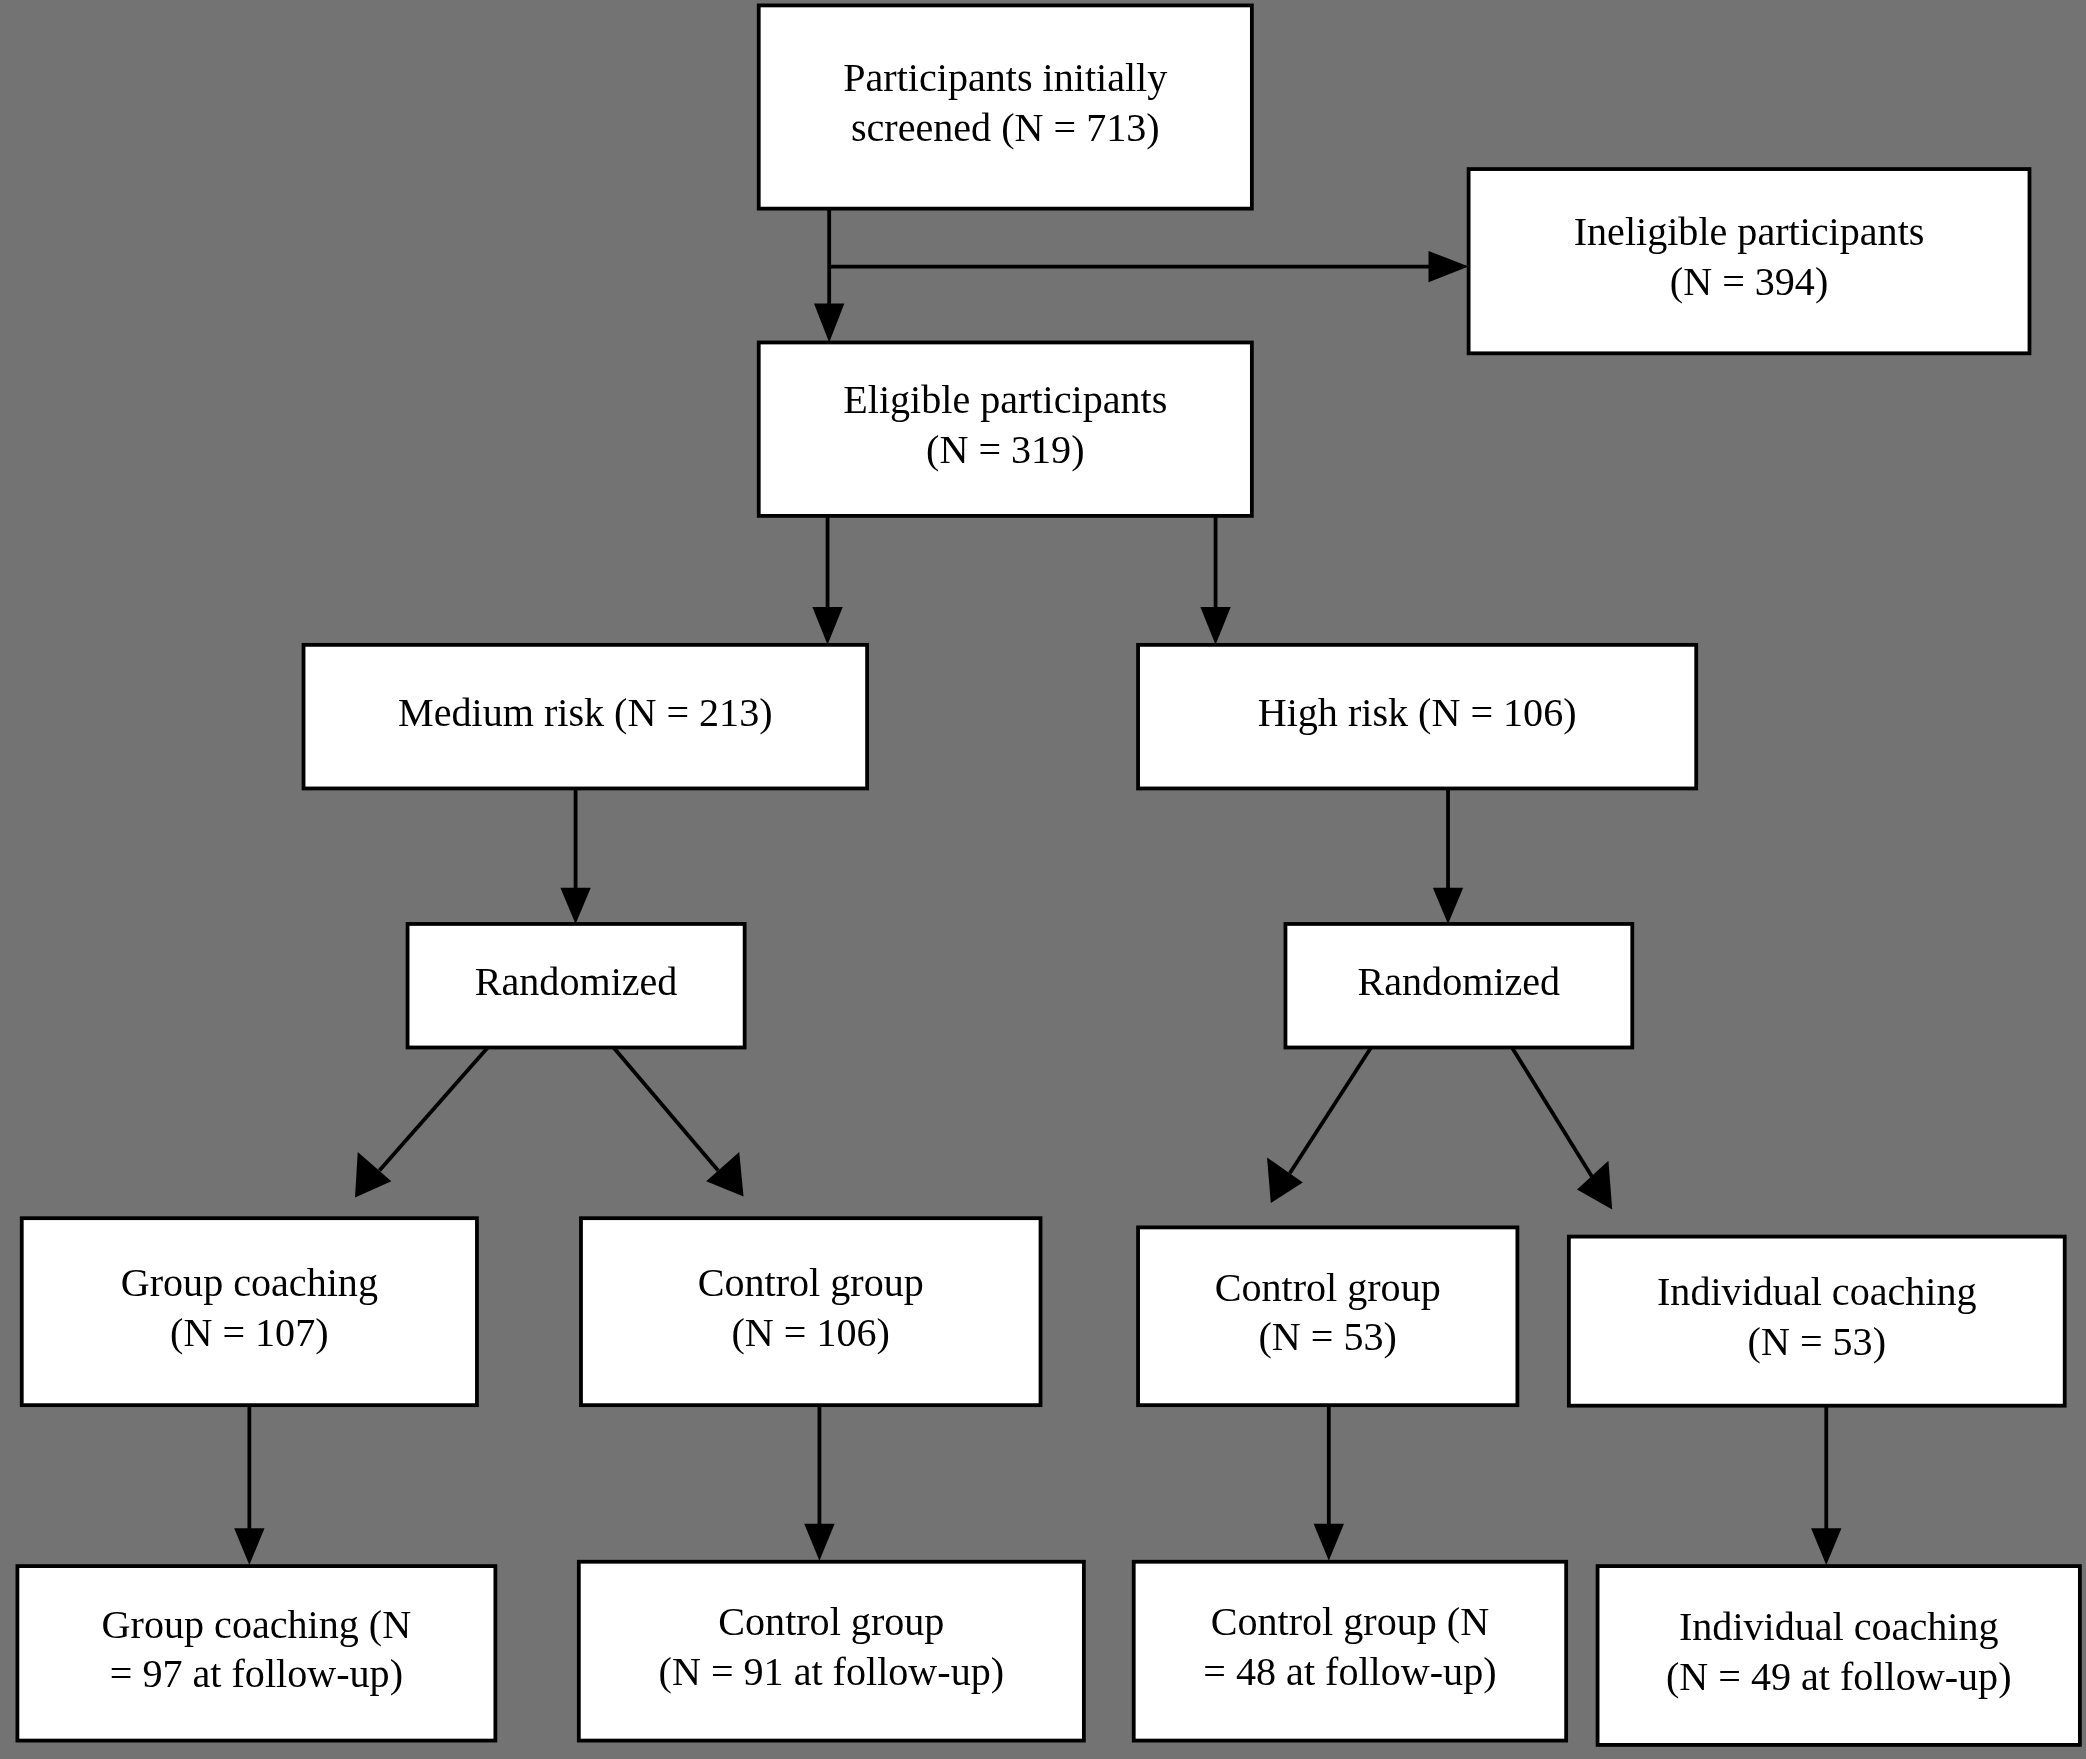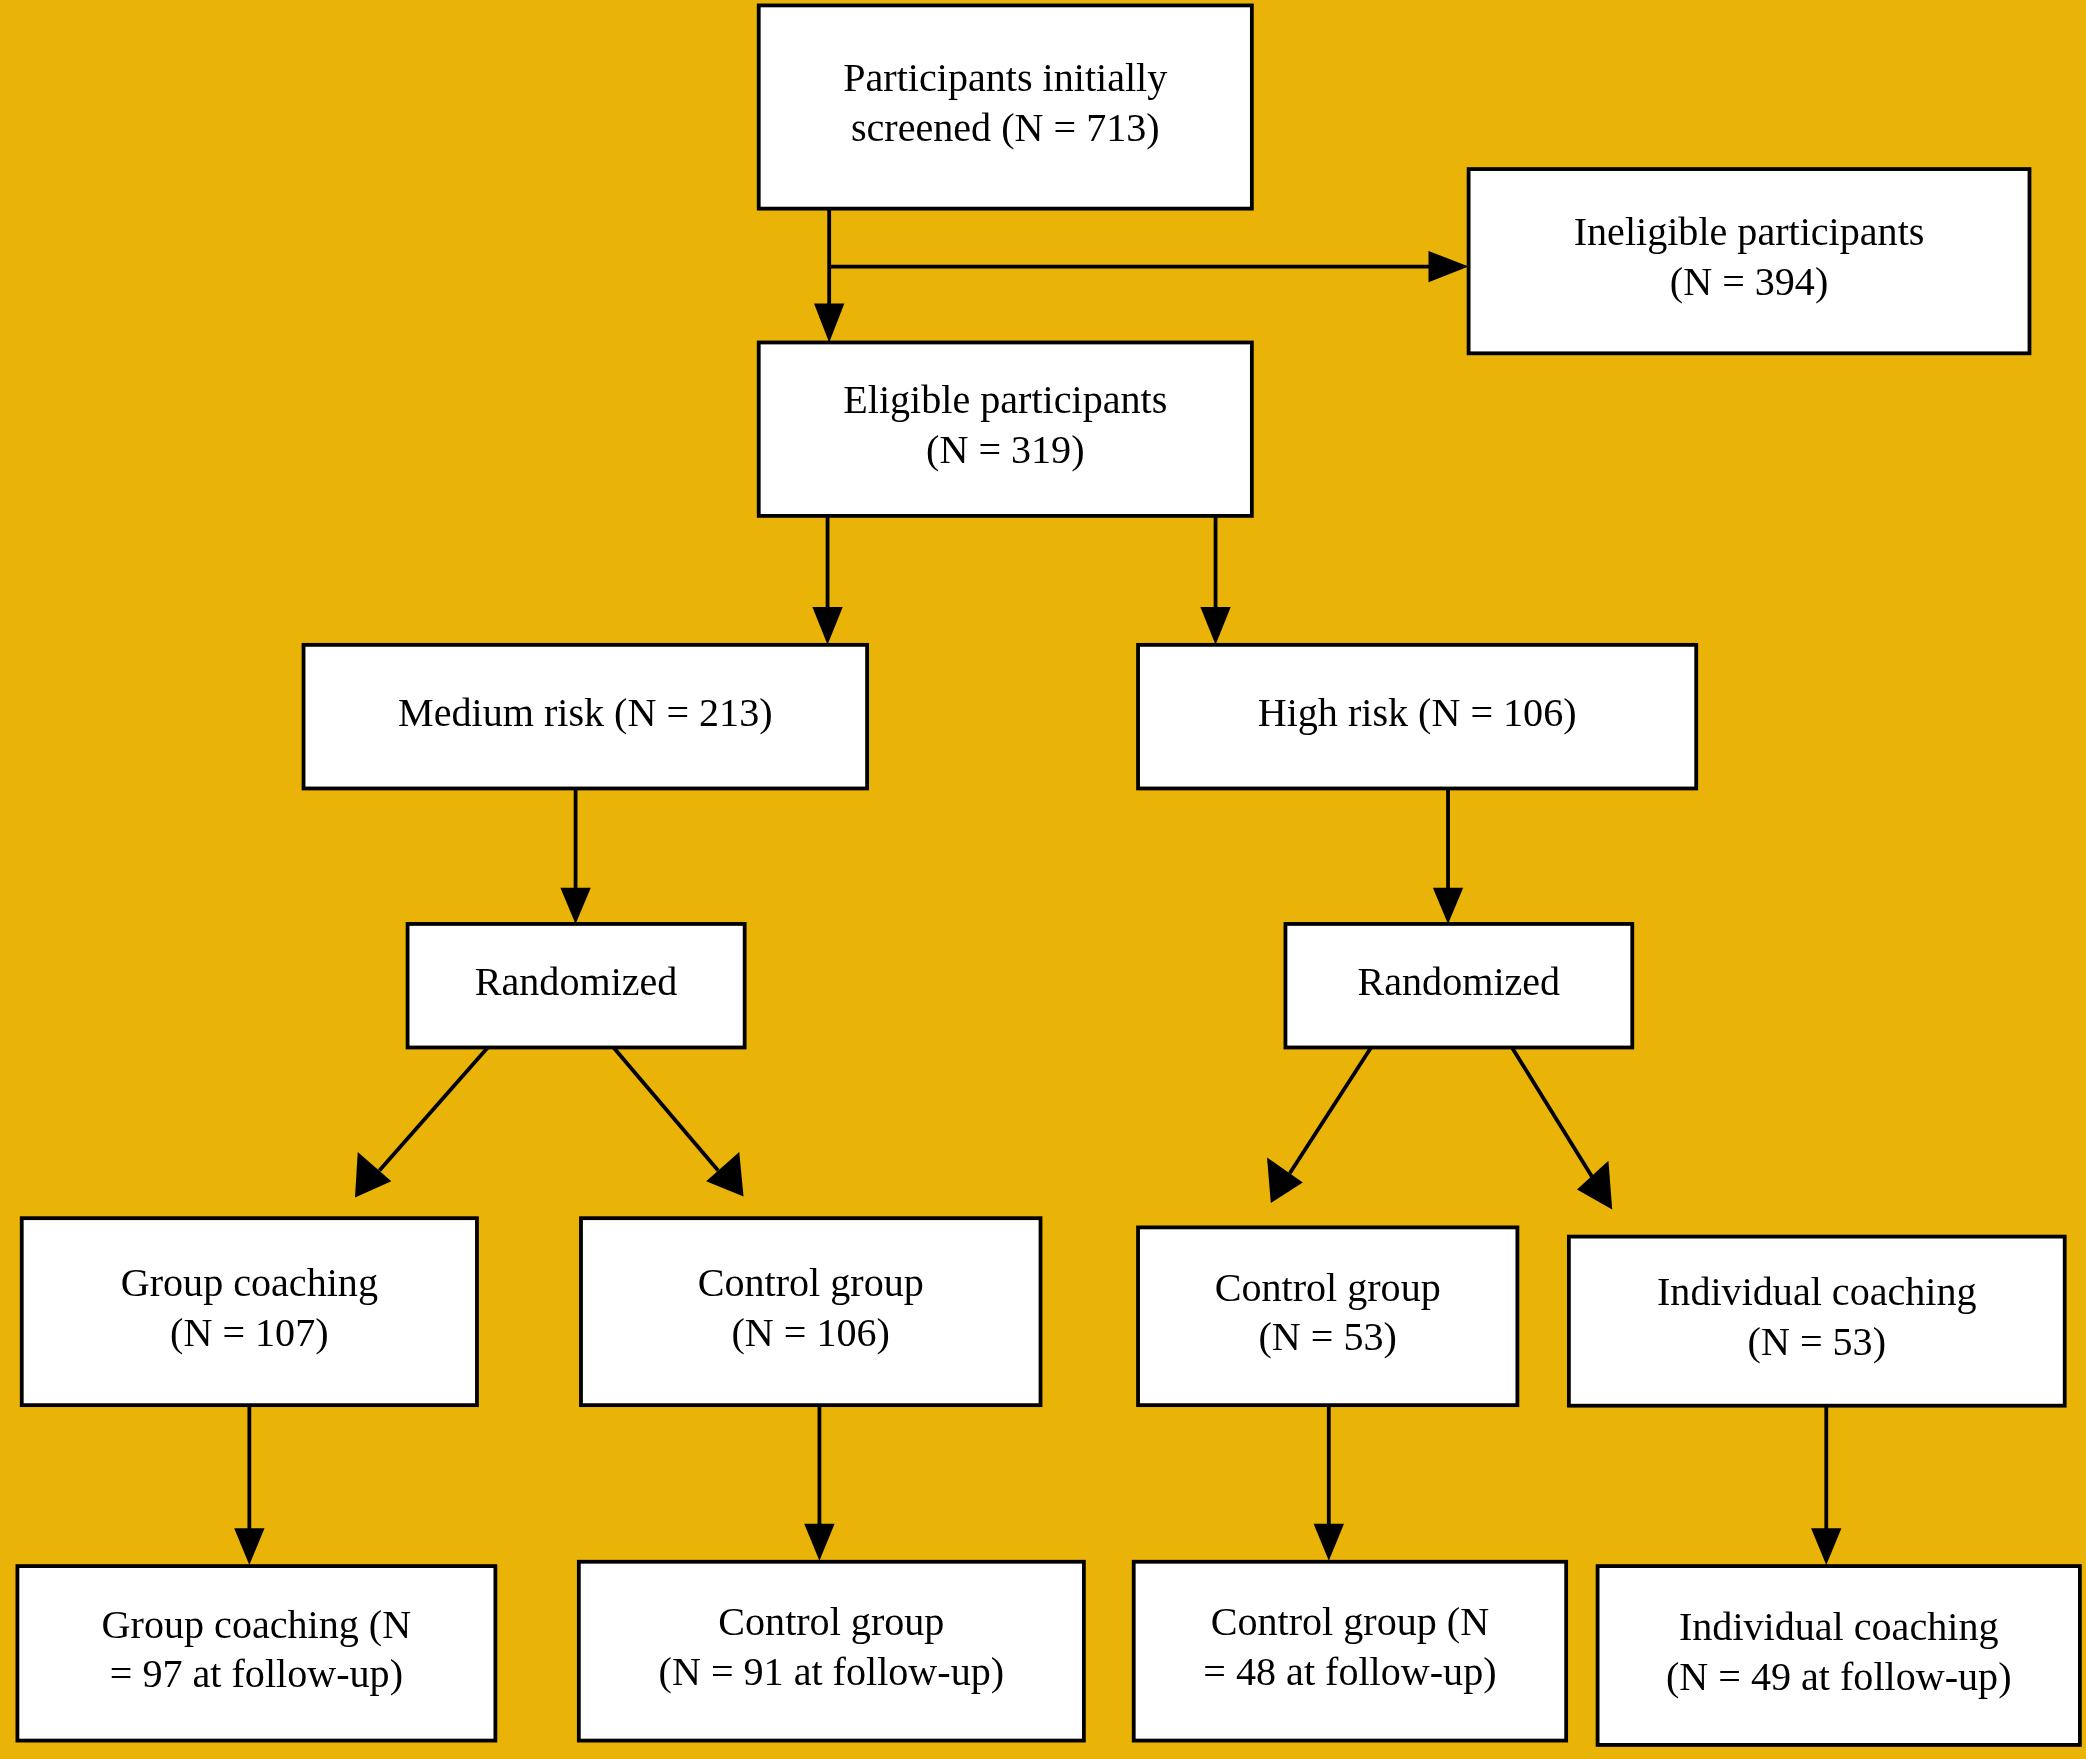--- a/index.html
+++ b/index.html
@@ -4,21 +4,21 @@
 <style>
   html, body {
     margin: 0;
     padding: 0;
     background: #ffffff;
   }
   #page {
     position: relative;
     width: 2087px;
     height: 1759px;
-    background: #eab308;
+    background: #737373;
     font-family: "Liberation Serif", "DejaVu Serif", serif;
     overflow: hidden;
   }
   #flow {
     position: absolute;
     left: 0;
     top: 0;
     width: 2087px;
     height: 1759px;
   }

